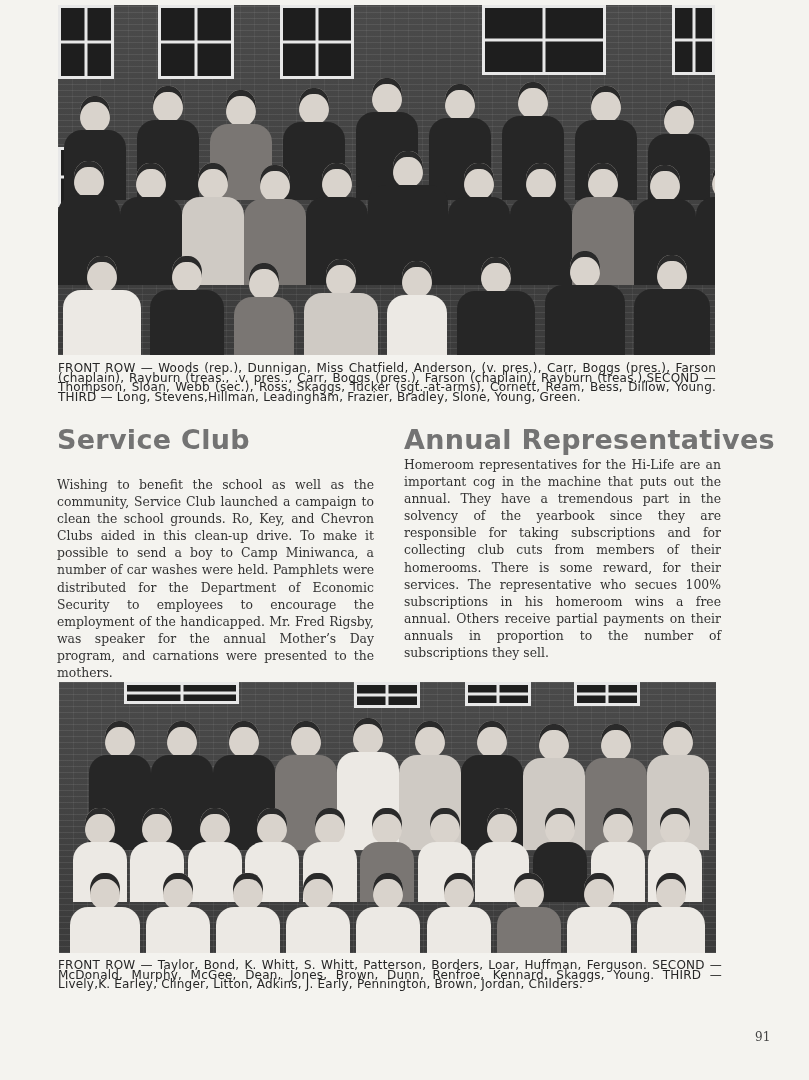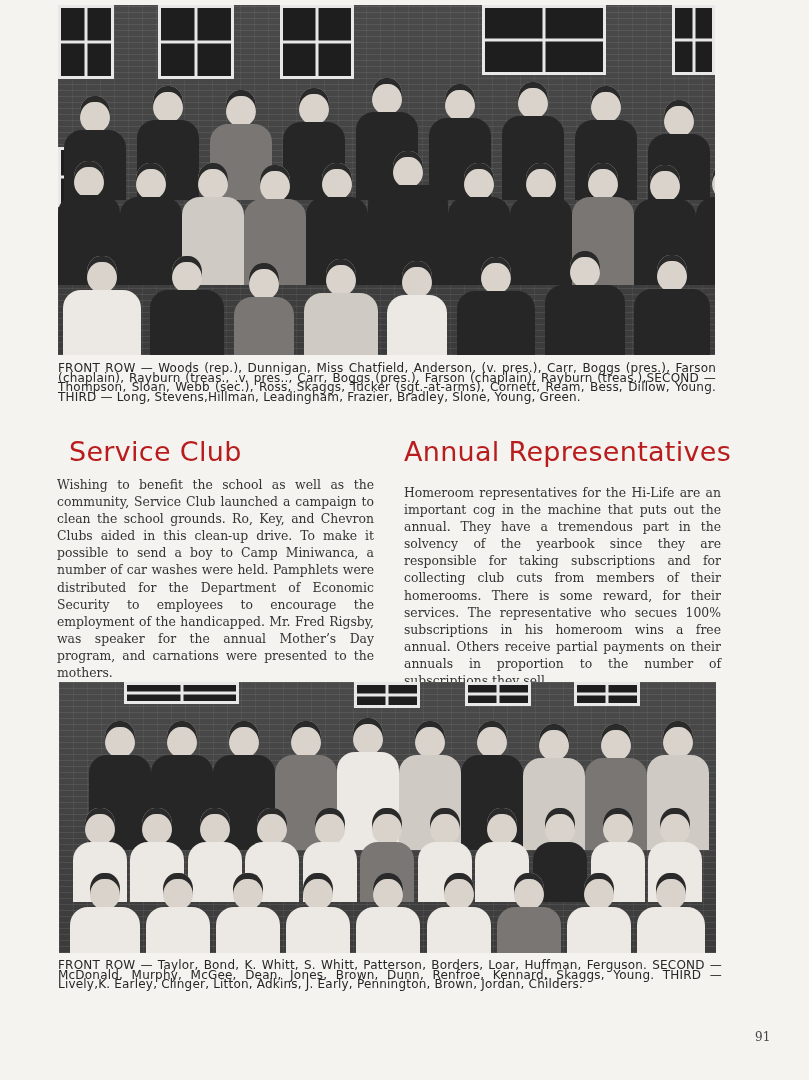--- a/index.html
+++ b/index.html
@@ -18,26 +18,26 @@
   .row{position:absolute;left:0;width:100%;display:flex;justify-content:space-around;align-items:flex-end;}
   .person{position:relative;display:flex;flex-direction:column;align-items:center;}
   .head{width:30px;height:36px;border-radius:45% 45% 42% 42%;background:#d9d3cc;box-shadow:inset 0 6px 0 #2a2a2a;}
   .body{width:62px;border-radius:18px 18px 0 0;background:#262626;margin-top:-2px;}
   .body.light{background:#cfcac4;}
   .body.white{background:#ece9e4;}
   .body.grey{background:#7a7673;}
   .caption{position:absolute;font-family:"DejaVu Sans",sans-serif;font-size:12px;line-height:9.6px;letter-spacing:0.2px;color:#262626;text-align:justify;}
   .cap-top{left:58px;top:364px;width:658px;}
   .cap-bottom{left:58px;top:961px;width:664px;}
-  .heading{position:absolute;font-family:"DejaVu Sans",sans-serif;font-weight:normal;font-size:27px;letter-spacing:0.3px;color:#b91c1c;margin:12px;}
+  .heading{position:absolute;font-family:"DejaVu Sans",sans-serif;font-weight:bold;font-size:27px;letter-spacing:0.3px;color:#737373;margin:0;}
   .h-service{left:57px;top:424px;}
-  .h-annual{left:392px;top:424px;text-align:right;}
+  .h-annual{left:404px;top:424px;text-align:right;}
   .body-text{position:absolute;font-family:"DejaVu Serif",serif;font-size:12.4px;line-height:17.1px;text-align:justify;color:#333;margin:0;}
   .t-service{left:57px;top:476px;width:317px;}
-  .t-annual{left:404px;top:484px;width:317px;}
+  .t-annual{left:404px;top:456px;width:317px;}
   .page-num{position:absolute;left:755px;top:1030px;font-family:"DejaVu Serif",serif;font-size:12px;color:#444;}
 </style>
 </head>
 <body>
 
 <div class="photo photo-top" title="Group photo of Service Club members in suits posed in front of a brick building">
   <div class="brick"></div>
   <div class="window" style="left:0;top:0;width:56px;height:74px;"></div>
   <div class="window" style="left:100px;top:0;width:76px;height:74px;"></div>
   <div class="window" style="left:222px;top:0;width:74px;height:74px;"></div>

